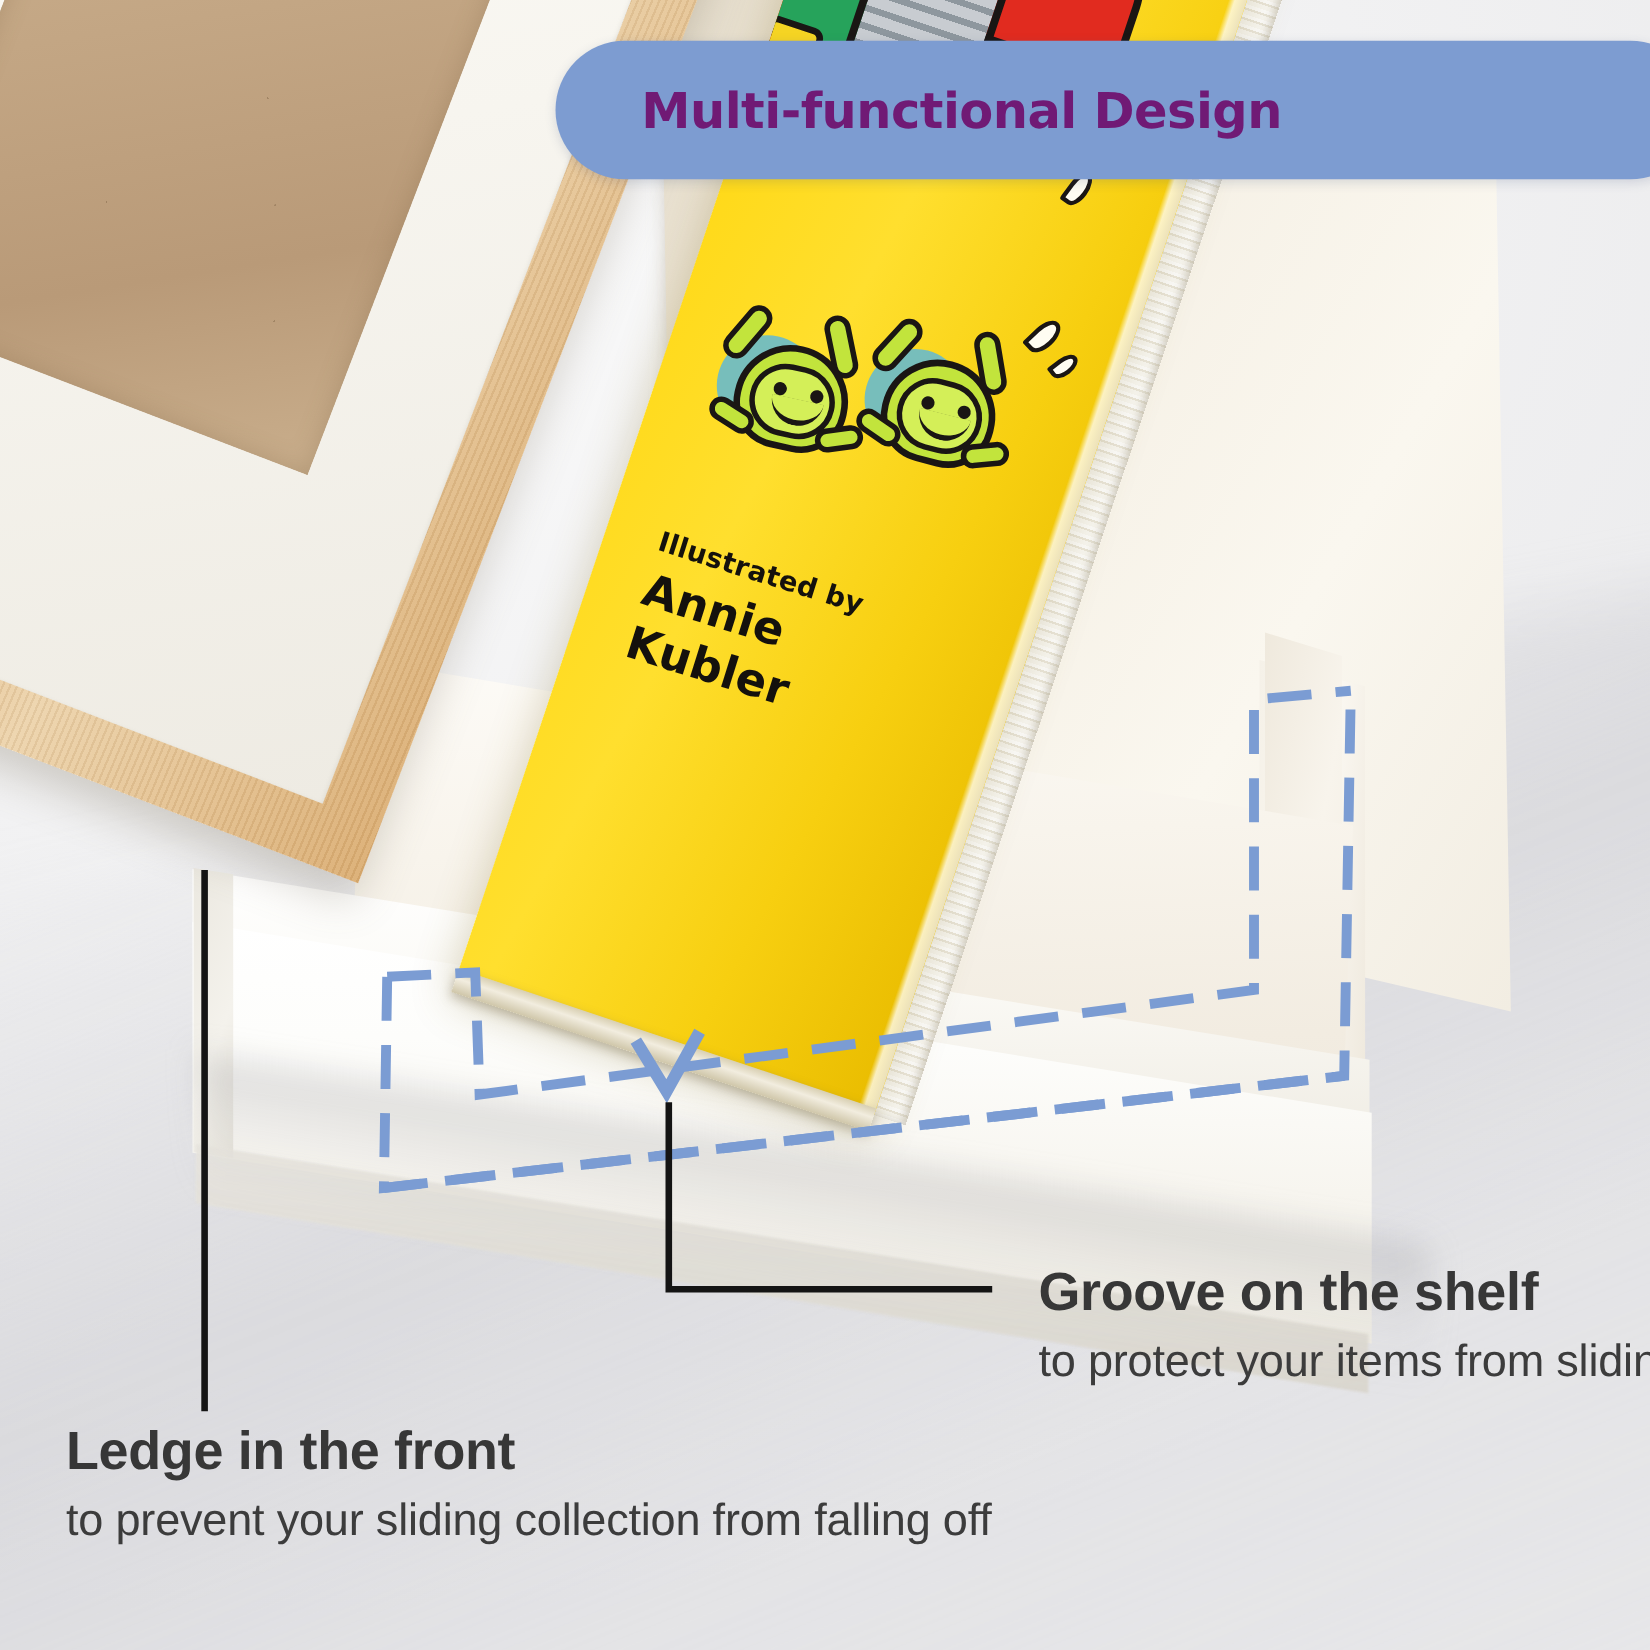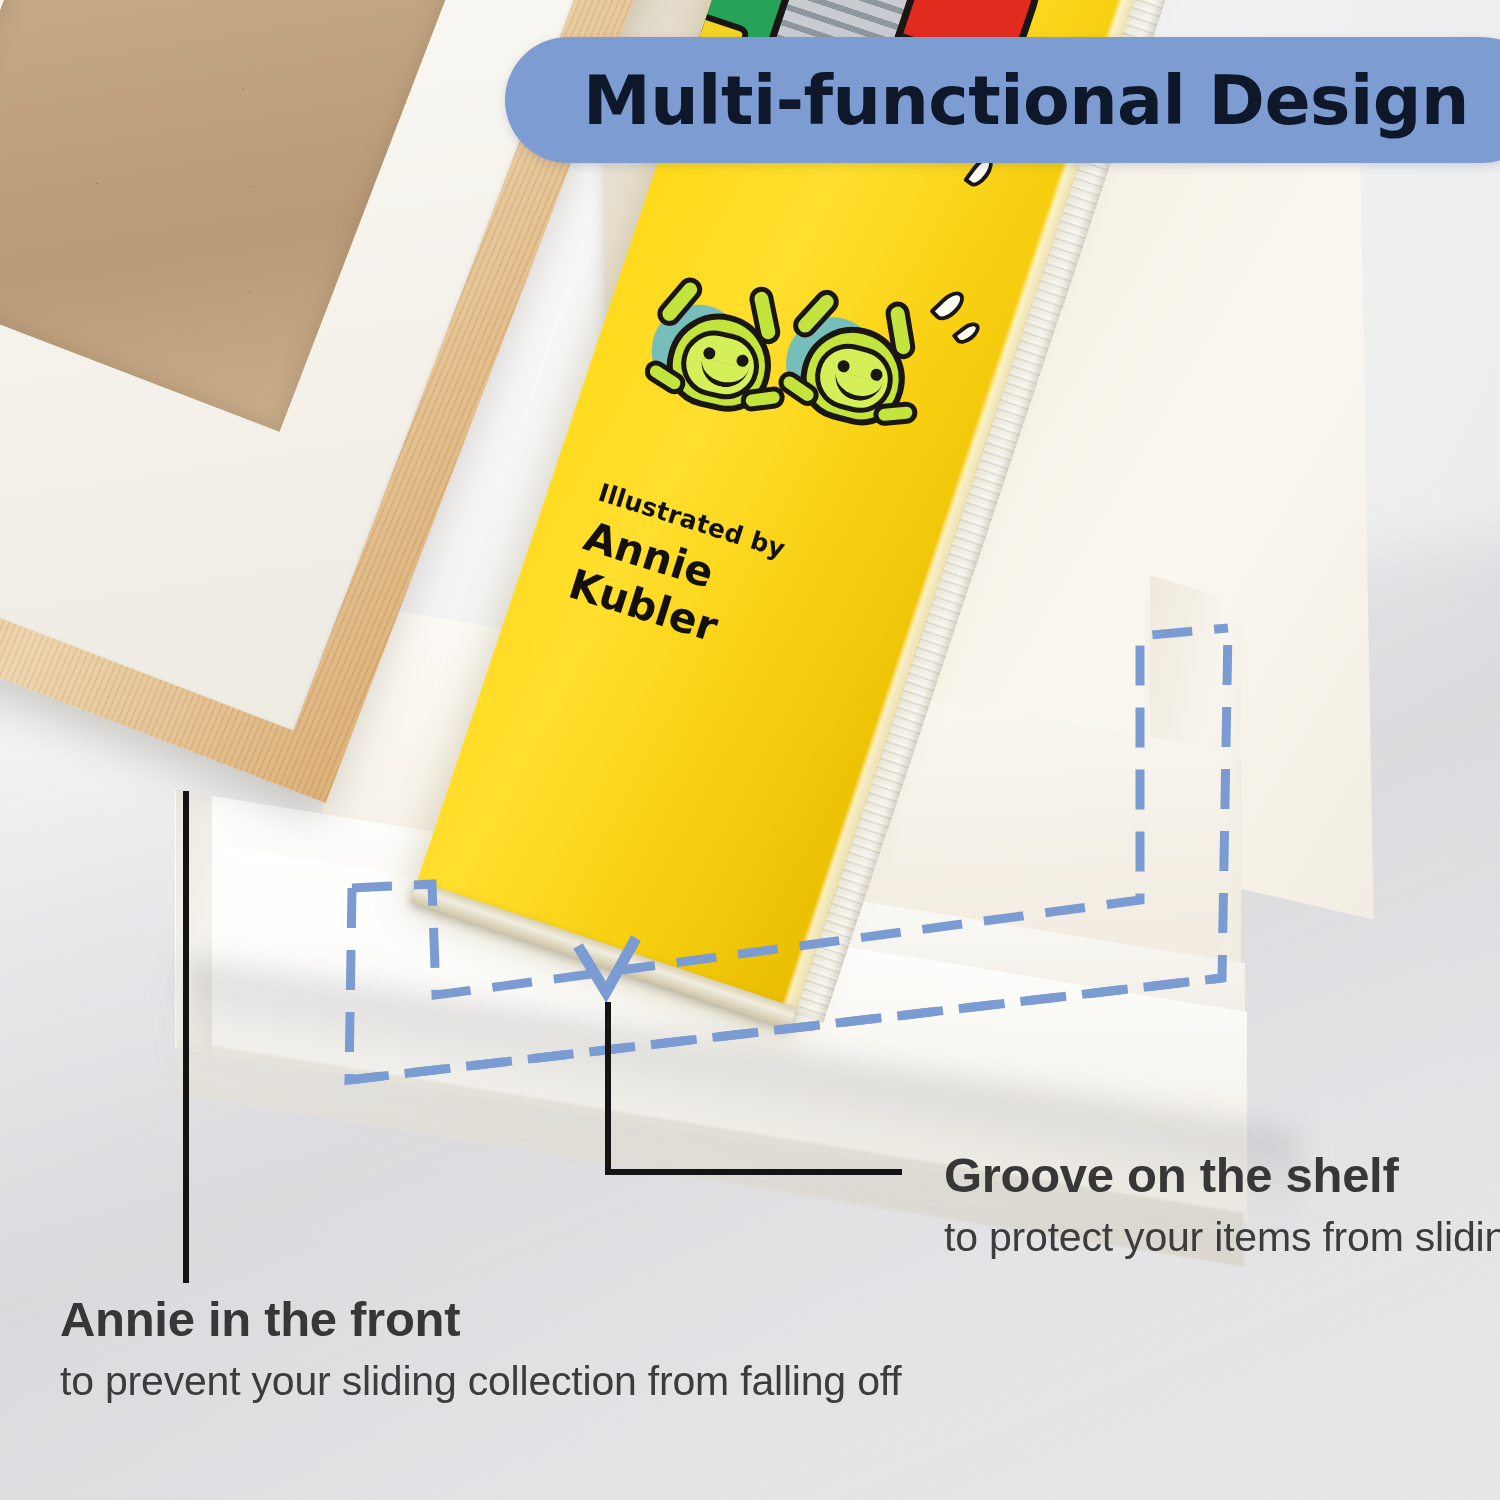--- a/index.html
+++ b/index.html
@@ -291,22 +291,22 @@
     left:505px; top:37px;
     height:126px;
     padding:0 64px 0 78px;
     display:flex; align-items:center;
     width:1040px;
     border-radius:63px;
     background:#7d9cd1;
     box-shadow:0 3px 10px rgba(60,80,120,.18);
   }
   .banner-text{
-    color:#0f172a;
-    font-size:68px;
+    color:#701a75;
+    font-size:45px;
     font-weight:700;
     letter-spacing:-.5px;
     white-space:nowrap;
     font-family:"DejaVu Sans","Liberation Sans",sans-serif;
   }
 
   
   .caption{ position:absolute; color:#373737; }
   .cap-title{
     font-size:49px; font-weight:700; letter-spacing:-.3px;
@@ -429,17 +429,17 @@
   <div class="banner">
     <span class="banner-text">Multi-functional Design</span>
   </div>
 
   <div class="caption" id="caption-groove">
     <div class="cap-title">Groove on the shelf</div>
     <div class="cap-sub">to protect your items from sliding forward</div>
   </div>
 
   <div class="caption" id="caption-ledge">
-    <div class="cap-title">Annie in the front</div>
+    <div class="cap-title">Ledge in the front</div>
     <div class="cap-sub">to prevent your sliding collection from falling off</div>
   </div>
 
 </div>
 
 </body></html>

